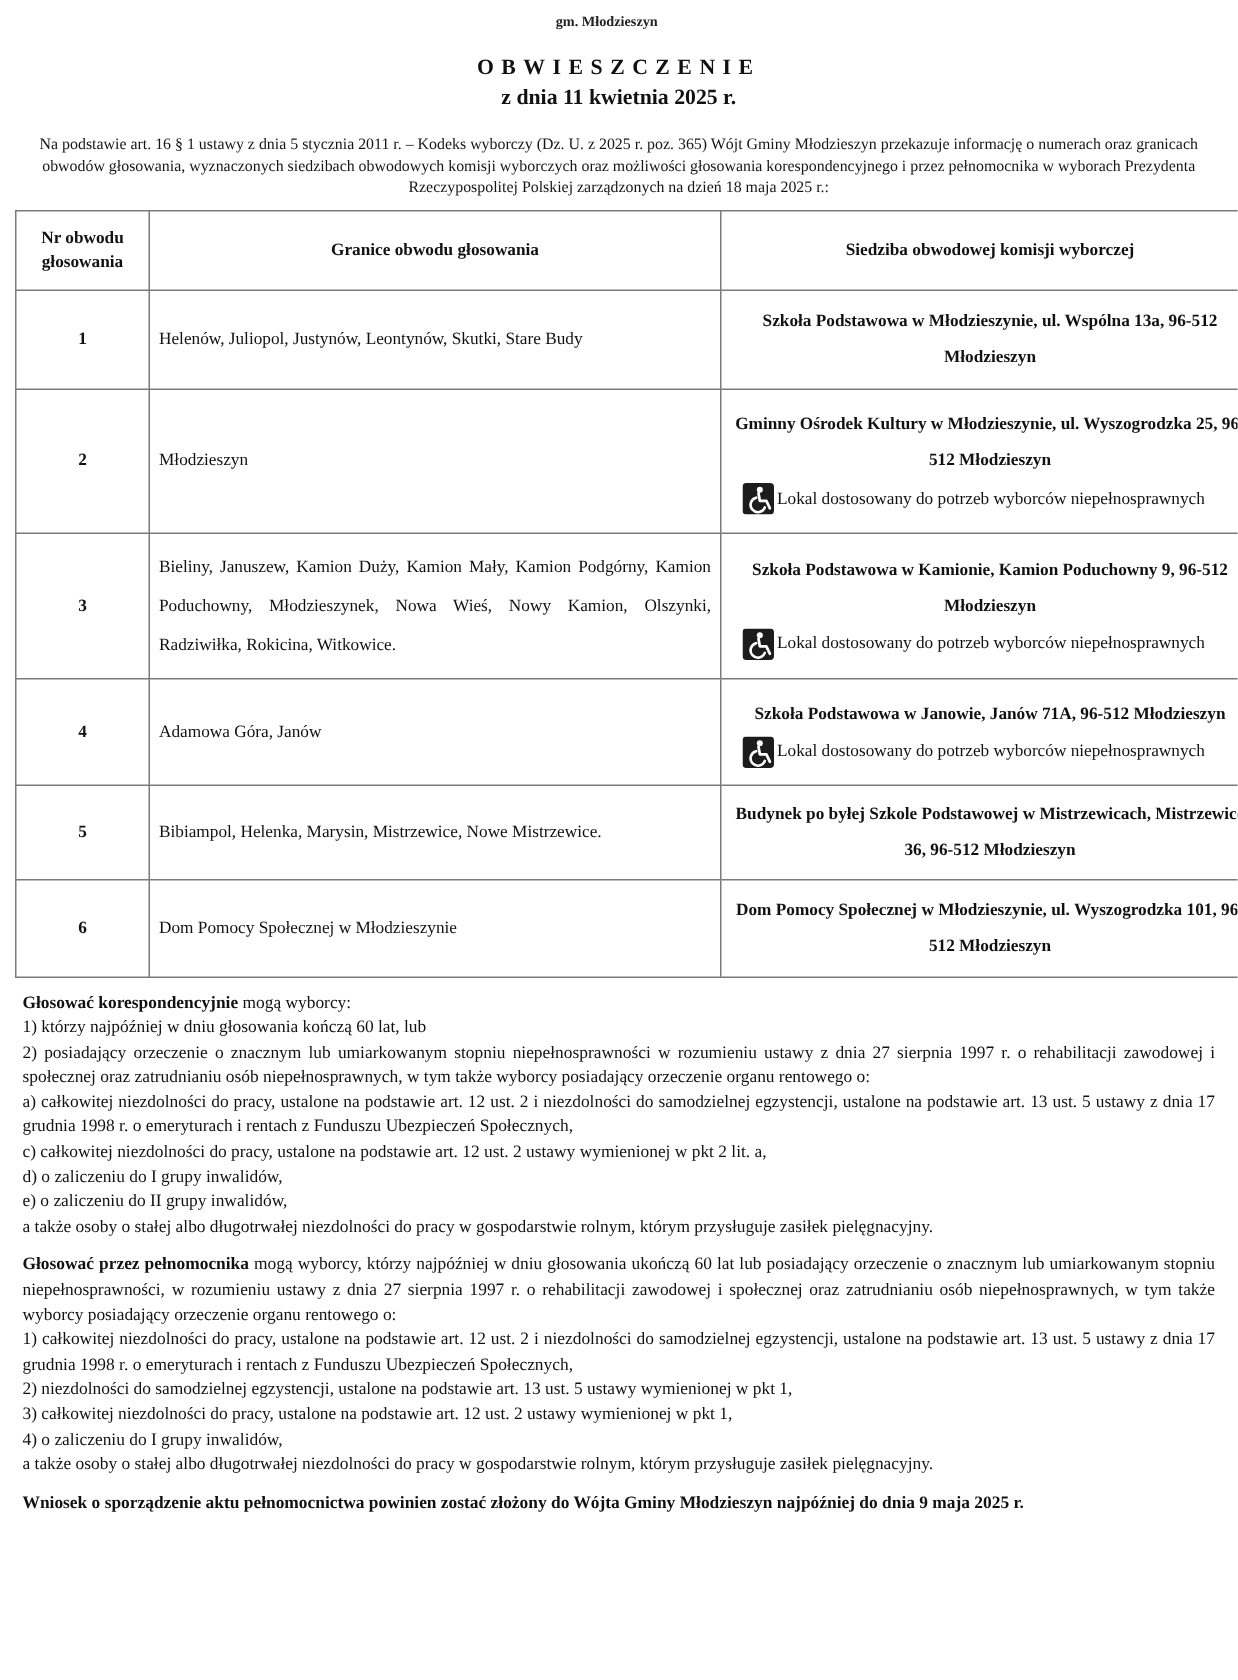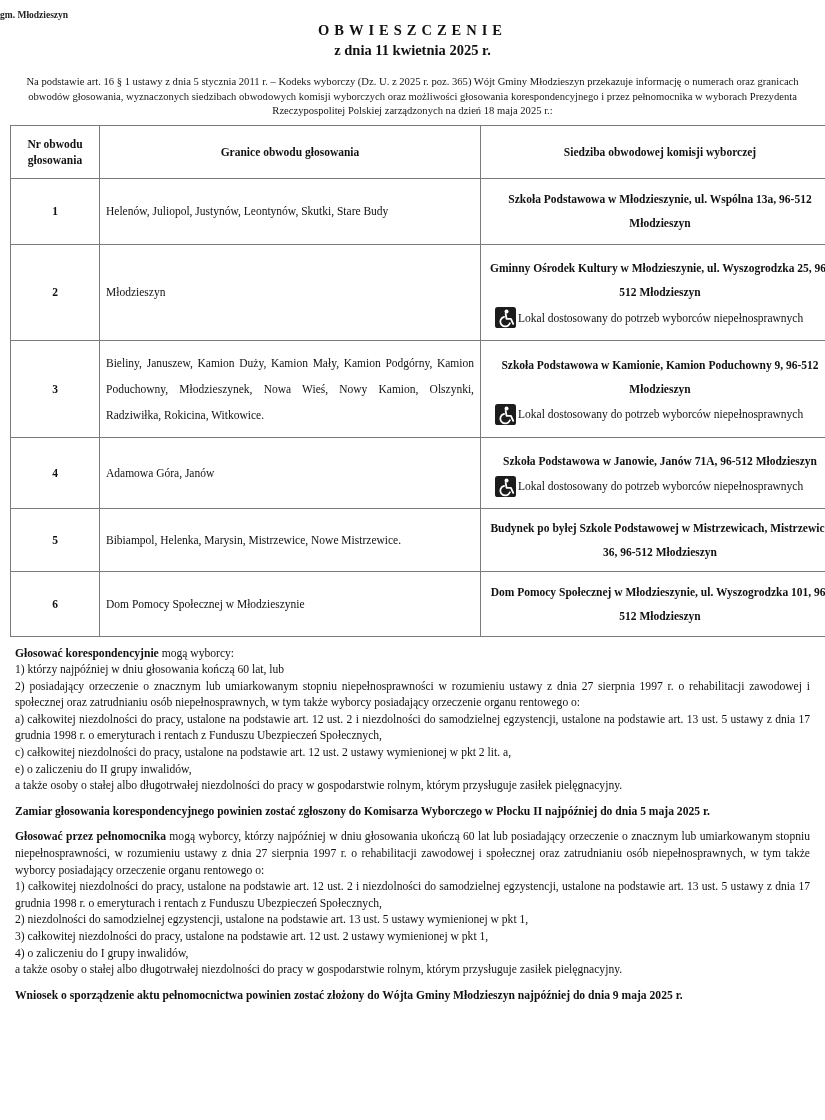--- a/index.html
+++ b/index.html
@@ -2,23 +2,23 @@
 <html><head>
 <meta charset="utf-8">
 <style>
   html,body{margin:0;padding:0;background:#fff;}
   body{
     width:825px;height:1120px;overflow:hidden;position:relative;
     font-family:"Liberation Serif","DejaVu Serif",serif;
     color:#111;
   }
   .corner{
-    text-align:left;padding:10px 16px 0 0;font-size:9.5px;font-weight:bold;color:#222;
+    text-align:center;padding:10px 16px 0 0;font-size:9.5px;font-weight:bold;color:#222;
   }
-  .title{ text-align:center; margin-top:2px; }
+  .title{ text-align:center; margin-top:17px; }
   .title .t1{font-size:14.5px;font-weight:bold;letter-spacing:5px;}
   .title .t2{font-size:16.5px;font-weight:bold;margin-top:3px;}
   .title .t3{font-size:14.5px;font-weight:bold;margin-top:3px;}
   .intro{
     margin:16px 14px 0 14px;text-align:center;
     font-size:10.6px;line-height:14.5px;color:#151515;
   }
   table.obwody{
     margin:6px 0 0 10px;border-collapse:collapse;table-layout:fixed;
     width:804px;
@@ -147,24 +147,24 @@
 
 <div class="sections">
 
   <div class="para">
     <span class="lead">Głosować korespondencyjnie</span><span> mogą wyborcy:</span>
   </div>
   <div class="para">1) którzy najpóźniej w dniu głosowania kończą 60 lat, lub</div>
   <div class="para">2) posiadający orzeczenie o znacznym lub umiarkowanym stopniu niepełnosprawności w rozumieniu ustawy z dnia 27 sierpnia 1997 r. o rehabilitacji zawodowej i społecznej oraz zatrudnianiu osób niepełnosprawnych, w tym także wyborcy posiadający orzeczenie organu rentowego o:</div>
   <div class="para">a) całkowitej niezdolności do pracy, ustalone na podstawie art. 12 ust. 2 i niezdolności do samodzielnej egzystencji, ustalone na podstawie art. 13 ust. 5 ustawy z dnia 17 grudnia 1998 r. o emeryturach i rentach z Funduszu Ubezpieczeń Społecznych,</div>
   <div class="para">c) całkowitej niezdolności do pracy, ustalone na podstawie art. 12 ust. 2 ustawy wymienionej w pkt 2 lit. a,</div>
+  <div class="para">d) o zaliczeniu do I grupy inwalidów,</div>
   <div class="para">e) o zaliczeniu do II grupy inwalidów,</div>
   <div class="para">a także osoby o stałej albo długotrwałej niezdolności do pracy w gospodarstwie rolnym, którym przysługuje zasiłek pielęgnacyjny.</div>
 
-  <div class="para boldline">Zamiar głosowania korespondencyjnego powinien zostać zgłoszony do Komisarza Wyborczego w Płocku II najpóźniej do dnia 5 maja 2025 r.</div>
 
   <div class="para gap">
     <span class="lead">Głosować przez pełnomocnika</span><span> mogą wyborcy, którzy najpóźniej w dniu głosowania ukończą 60 lat lub posiadający orzeczenie o znacznym lub umiarkowanym stopniu niepełnosprawności, w rozumieniu ustawy z dnia 27 sierpnia 1997 r. o rehabilitacji zawodowej i społecznej oraz zatrudnianiu osób niepełnosprawnych, w tym także wyborcy posiadający orzeczenie organu rentowego o:</span>
   </div>
   <div class="para">1) całkowitej niezdolności do pracy, ustalone na podstawie art. 12 ust. 2 i niezdolności do samodzielnej egzystencji, ustalone na podstawie art. 13 ust. 5 ustawy z dnia 17 grudnia 1998 r. o emeryturach i rentach z Funduszu Ubezpieczeń Społecznych,</div>
   <div class="para">2) niezdolności do samodzielnej egzystencji, ustalone na podstawie art. 13 ust. 5 ustawy wymienionej w pkt 1,</div>
   <div class="para">3) całkowitej niezdolności do pracy, ustalone na podstawie art. 12 ust. 2 ustawy wymienionej w pkt 1,</div>
   <div class="para">4) o zaliczeniu do I grupy inwalidów,</div>
   <div class="para">a także osoby o stałej albo długotrwałej niezdolności do pracy w gospodarstwie rolnym, którym przysługuje zasiłek pielęgnacyjny.</div>
 

